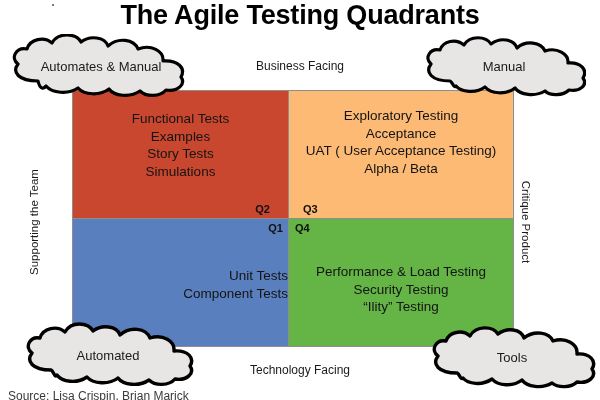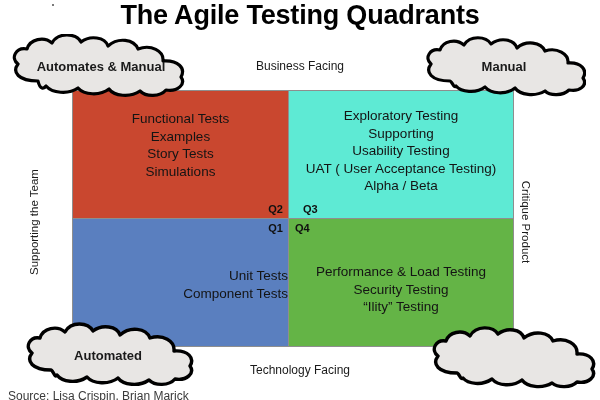--- a/index.html
+++ b/index.html
@@ -62,30 +62,30 @@
   }
   .quad-code {
     position: absolute;
     font-size: 11px;
     font-weight: bold;
     color: #101010;
     line-height: 12px;
   }
 
   #quad-q2 { background: #C9472F; }
-  #quad-q3 { background: #5eead4; }
+  #quad-q3 { background: #fdba74; }
   #quad-q1 { background: #5A7FBF; }
   #quad-q4 { background: #64B446; }
 
   #quad-q2 .quad-items { top: 19px; }
   #quad-q3 .quad-items { top: 16px; }
   #quad-q1 .quad-items { top: 48px; text-align: right; }
   #quad-q4 .quad-items { top: 44px; }
 
-  #quad-q2 .quad-code { right: 5px;  bottom: 3px; text-align: center; }
+  #quad-q2 .quad-code { right: 18px;  bottom: 3px; text-align: center; }
   #quad-q3 .quad-code { left: 14px;   bottom: 3px; }
   #quad-q1 .quad-code { right: 5px;  top: 3px; }
   #quad-q4 .quad-code { left: 6px;   top: 3px; }
 
   
   .axis-label-h {
     position: absolute;
     font-size: 12px;
     color: #1a1a1a;
     white-space: nowrap;
@@ -111,21 +111,20 @@
     left: 466px;
     top: 216px;
     width: 120px;
     text-align: center;
     transform: rotate(90deg);
   }
 
   
   .cloud {
     position: absolute;
-    font-weight: bold;
   }
   .cloud svg { display: block; }
   .cloud-label {
     position: absolute;
     left: 0;
     width: 100%;
     text-align: center;
     font-size: 13px;
     color: #1a1a1a;
     white-space: nowrap;
@@ -180,22 +179,21 @@
         <div>Examples</div>
         <div>Story Tests</div>
         <div>Simulations</div>
       </div>
     <div class="quad-code">Q2</div>
   </div>
 
   <div class="quad" id="quad-q3">
     <div class="quad-items">
         <div>Exploratory Testing</div>
-        <div>Supporting</div>
-        <div>Usability Testing</div>
+        <div>Acceptance</div>
         <div>UAT ( User Acceptance Testing)</div>
         <div>Alpha / Beta</div>
       </div>
     <div class="quad-code">Q3</div>
   </div>
 
   <div class="quad" id="quad-q1">
     <div class="quad-items">
         <div>Unit Tests</div>
         <div>Component Tests</div>
@@ -248,15 +246,16 @@
 </div>
 
 <div class="cloud" id="cloud-tools">
   <svg width="168" height="64" viewBox="0 0 168 64">
     <path d="M29 47 C10 47 4 38 10 30 C2 24 8 13 18 15 C21 6 34 3 42 10
              C48 -1 65 0 70 8 C79 1 93 3 96 12 C106 4 121 6 125 15
              C138 11 150 18 149 28 C162 27 169 35 164 43 C169 50 161 58 149 56
              C143 62 130 62 124 57 C114 63 99 61 94 54 C85 61 70 60 64 53
              C54 60 40 58 35 52 C33 55 31 47 29 47 Z" fill="#E8E6E4" stroke="#000000" stroke-width="3.4" stroke-linejoin="round"></path>
   </svg>
+  <div class="cloud-label">Tools</div>
 </div>
 
 <div id="source-credit">Source: Lisa Crispin, Brian Marick</div>
 
 </body></html>

